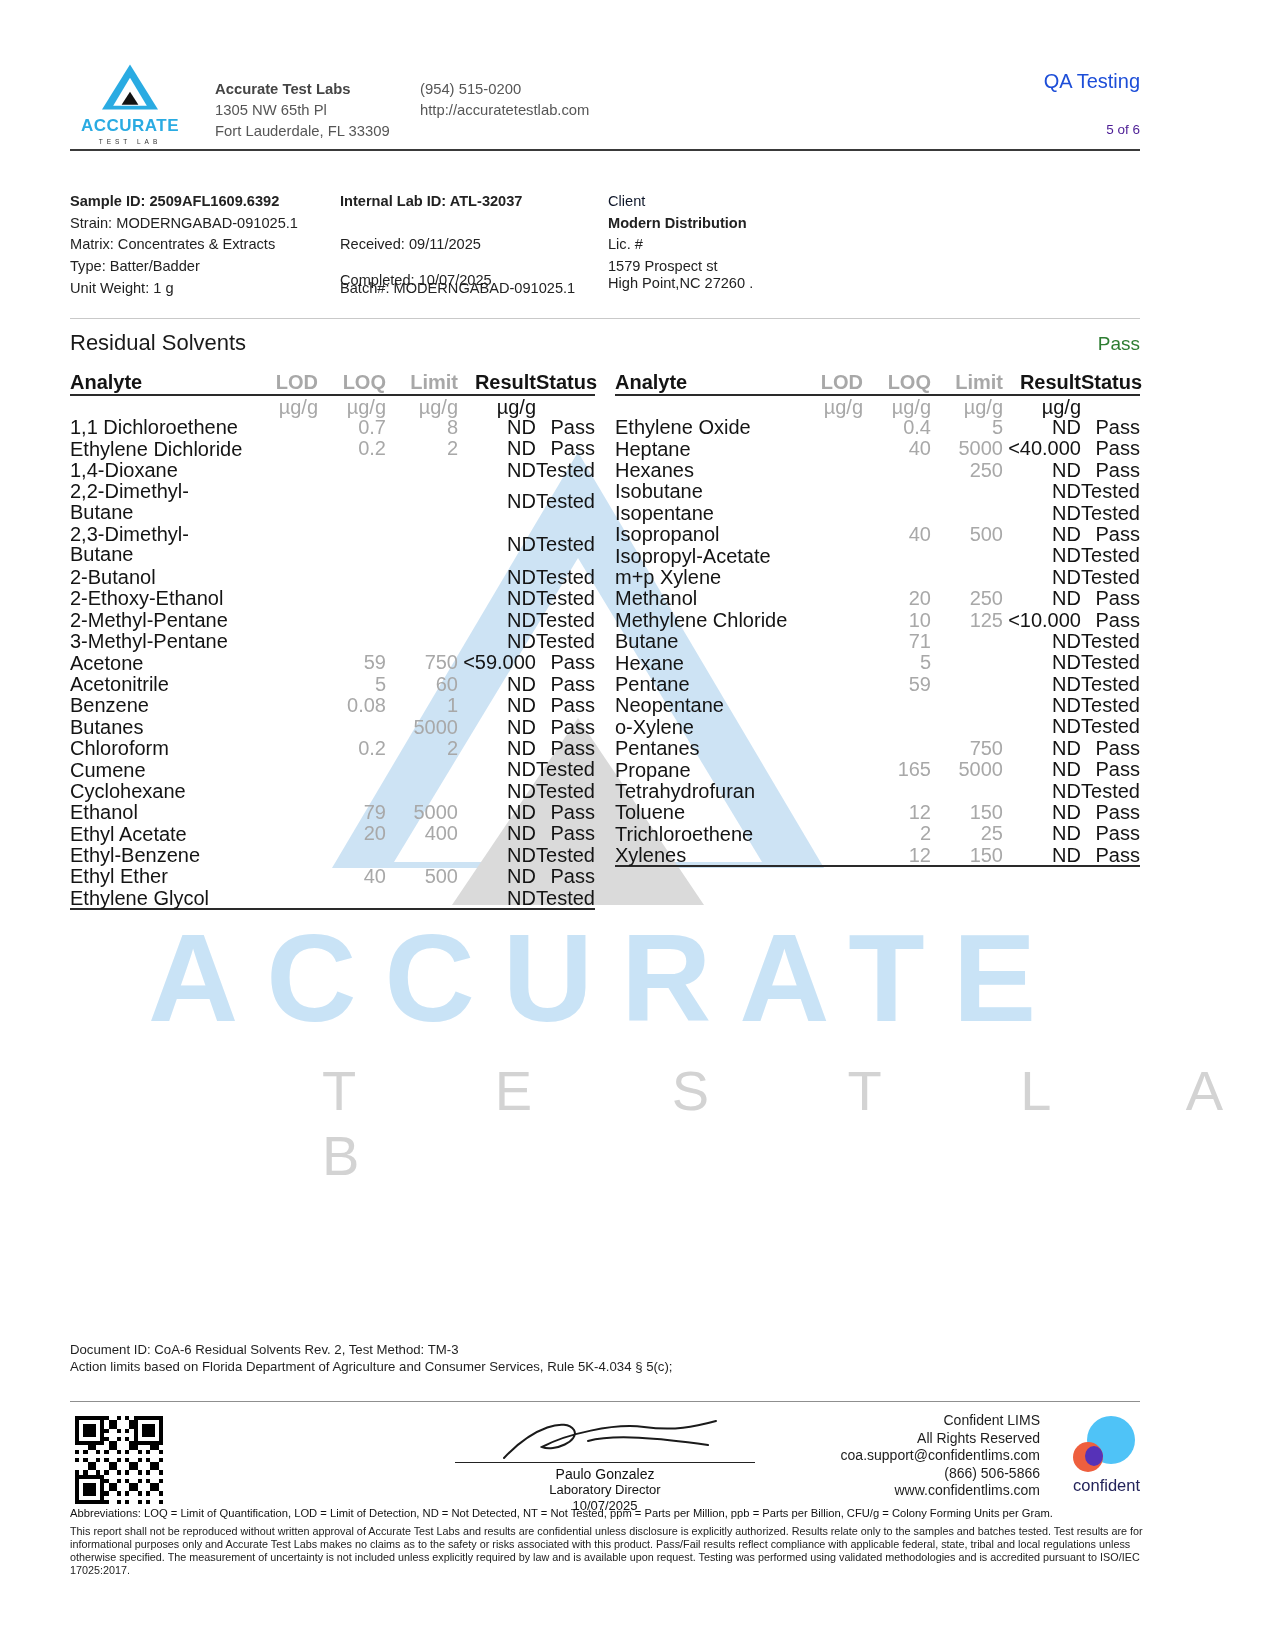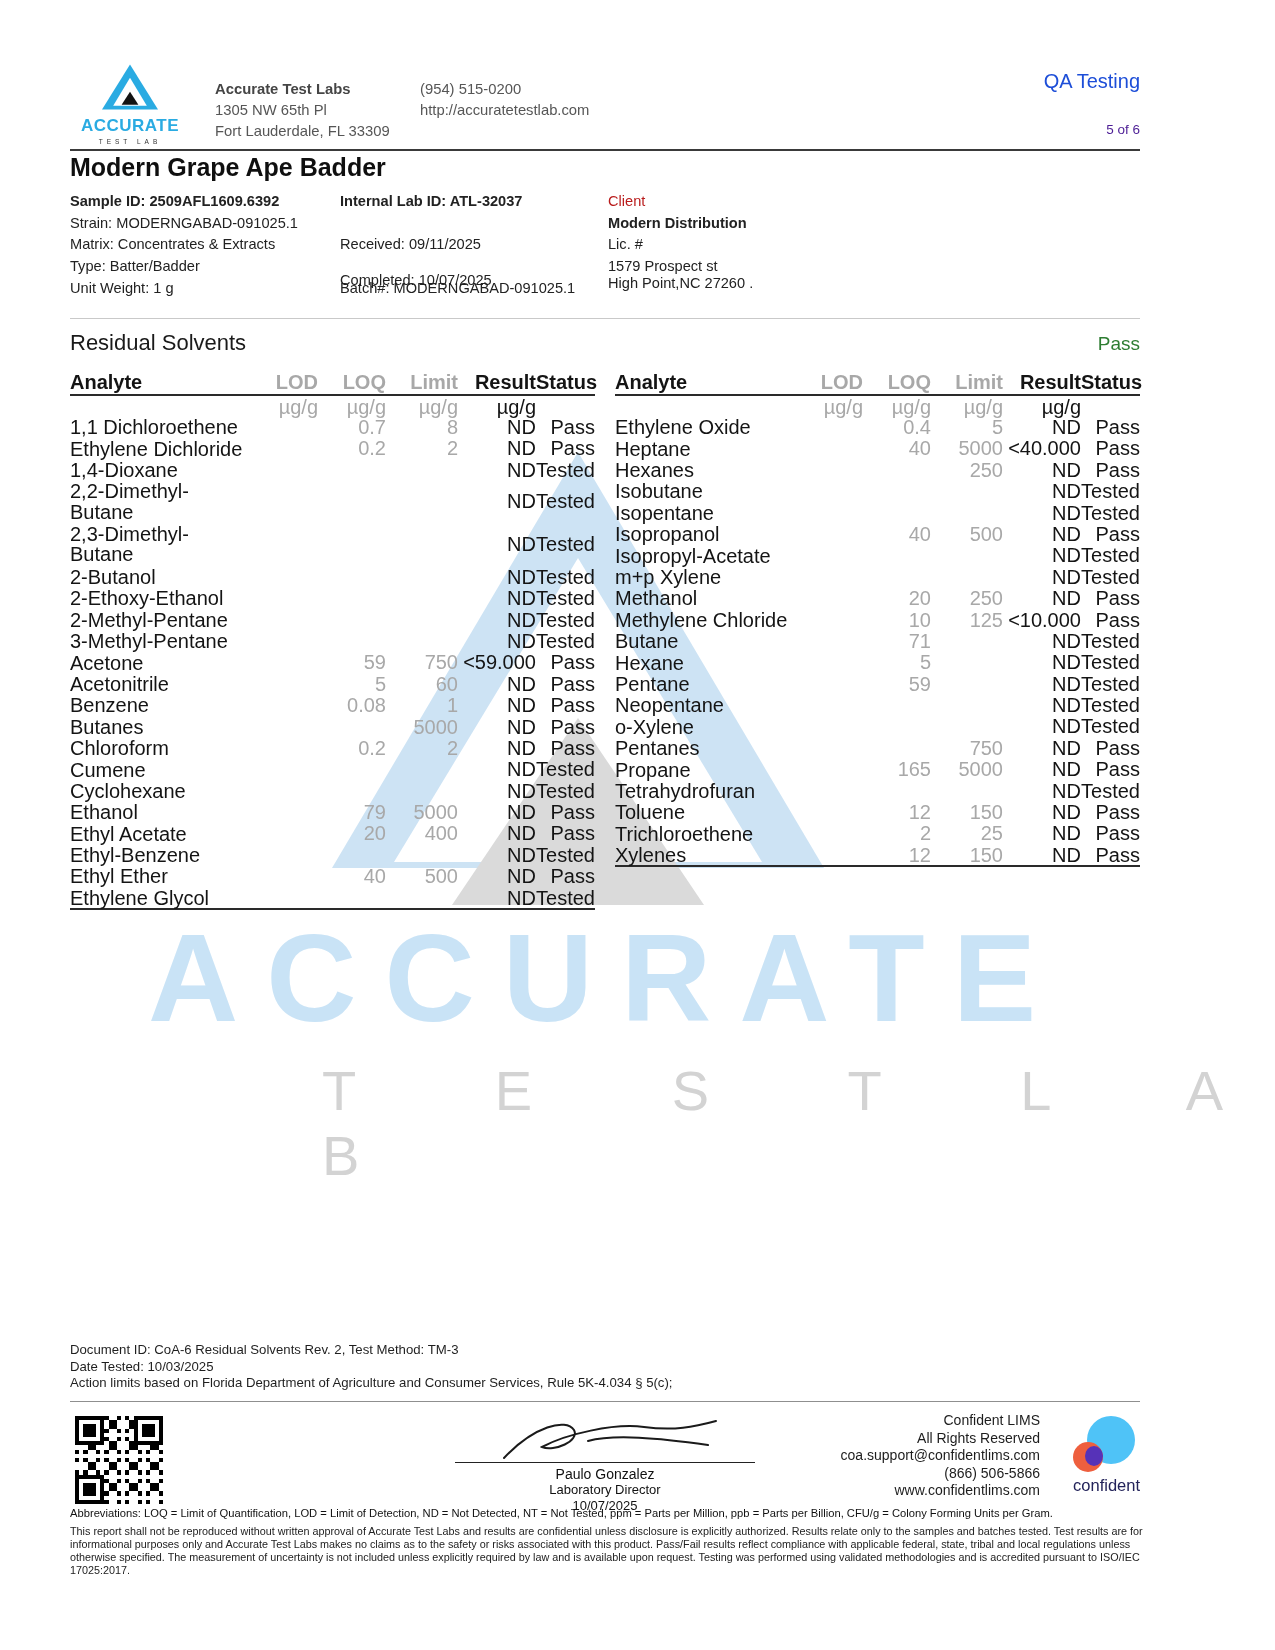--- a/index.html
+++ b/index.html
@@ -15,21 +15,21 @@
   .labinfo .b{font-weight:bold;color:#454545;}
   .contact{left:420px;top:79px;font-size:14.8px;line-height:21px;color:#565656;}
   .qa{right:135px;top:70px;font-size:20px;color:#1d4ed8;}
   .pagenum{right:135px;top:122px;font-size:13.5px;color:#4c1d95;}
   .rule-dark{left:70px;top:149px;width:1070px;height:0;border-top:2px solid #3a3a3a;}
 
   .title{left:70px;top:153px;font-size:25px;font-weight:bold;color:#0f0f0f;}
 
   .inf{font-size:14.6px;color:#222;}
   .inf.b{font-weight:bold;}
-  .inf.gray{color:#b91c1c;}
+  .inf.gray{color:#0f172a;}
   .rule-light{left:70px;top:318px;width:1070px;height:0;border-top:1px solid #c9c9c9;}
 
   .section-title{left:70px;top:330px;font-size:22px;color:#1a1a1a;}
   .section-pass{right:135px;top:333px;font-size:19px;color:#2e7d32;}
 
   
   .ctable{position:absolute;top:370px;width:525px;font-size:20px;z-index:1;}
   .ctable.left{left:70px;}
   .ctable.right{left:615px;}
   .thead,.tunits,.trow{display:grid;grid-template-columns:188px 60px 68px 72px 78px 59px;align-items:center;}
@@ -104,21 +104,20 @@
 
   <div class="abs contact">
     <div>(954) 515-0200</div>
     <div>http://accuratetestlab.com</div>
   </div>
 
   <div class="abs qa">QA Testing</div>
   <div class="abs pagenum">5 of 6</div>
   <div class="abs rule-dark"></div>
 
-  <div class="abs title">Modern Grape Ape Badder</div>
 
   <div class="abs inf b" style="left:70px;top:193px;">Sample ID: 2509AFL1609.6392</div>
   <div class="abs inf" style="left:70px;top:215px;">Strain: MODERNGABAD-091025.1</div>
   <div class="abs inf" style="left:70px;top:236px;">Matrix: Concentrates &amp; Extracts</div>
   <div class="abs inf" style="left:70px;top:258px;">Type: Batter/Badder</div>
   <div class="abs inf" style="left:70px;top:280px;">Unit Weight: 1 g</div>
 
   <div class="abs inf b" style="left:340px;top:193px;">Internal Lab ID: ATL-32037</div>
   <div class="abs inf" style="left:340px;top:236px;">Received: 09/11/2025</div>
   <div class="abs inf" style="left:340px;top:272px;">Completed: 10/07/2025</div>
@@ -510,21 +509,20 @@
           <div class="cell num">12</div>
           <div class="cell num">150</div>
           <div class="cell result">ND</div>
           <div class="cell status">Pass</div>
         </div>
       </div>
   </div>
 
   <div class="abs docblock">
     <div>Document ID: CoA-6 Residual Solvents Rev. 2, Test Method: TM-3</div>
-    <div>Date Tested: 10/03/2025</div>
     <div>Action limits based on Florida Department of Agriculture and Consumer Services, Rule 5K-4.034 § 5(c);</div>
   </div>
 
   <div class="abs rule-foot"></div>
 
   <div class="abs qr" id="qr">
       <span class="on"></span>
       <span class="on"></span>
       <span class="on"></span>
       <span class="on"></span>

